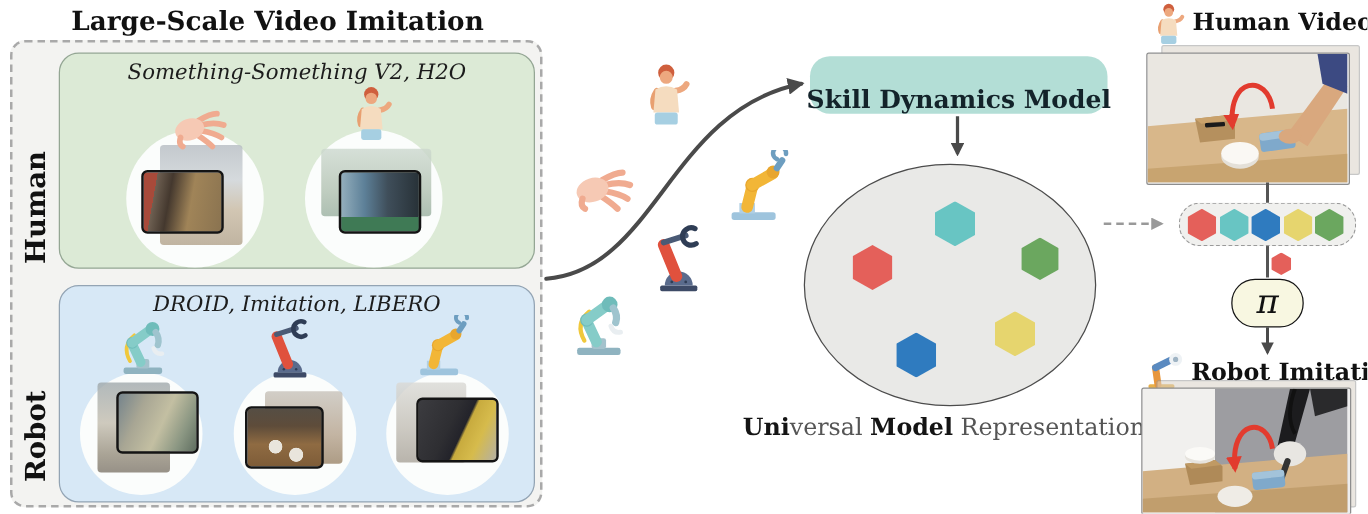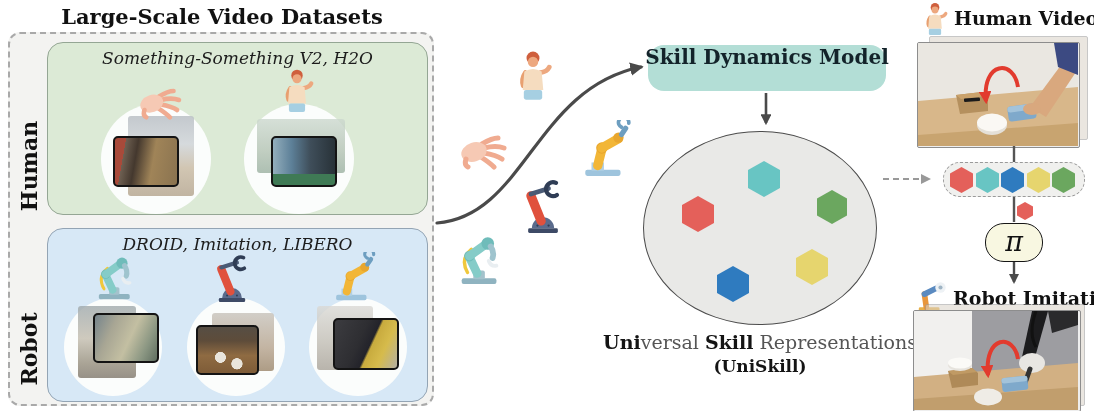--- a/index.html
+++ b/index.html
@@ -33,21 +33,21 @@
   .ph-r1f{background:linear-gradient(115deg,#75848c 0%,#a8a694 28%,#c3bfa2 55%,#8a9682 80%,#5f6e60 100%);}
   .ph-r2b{background:linear-gradient(180deg,#c7c2ba 0%,#b5a28c 60%,#9a8468 100%);}
   .ph-r2f{background-image:radial-gradient(circle at 38% 66%,#e9e5dc 0 11%,rgba(0,0,0,0) 12%),
           radial-gradient(circle at 66% 80%,#e9e5dc 0 10%,rgba(0,0,0,0) 11%),
           linear-gradient(180deg,#564e44 0%,#5e4c3a 30%,#8f6b42 62%,#7e5c38 100%);}
   .ph-r3b{background:linear-gradient(180deg,#dad9d5 0%,#c2beb5 55%,#a8a298 100%);}
   .ph-r3f{background-image:linear-gradient(115deg,#3c3c40 0%,#2e2e32 40%,#23232a 55%,#c8ab3e 58%,#d6bb4c 75%,#b4b0a4 100%);}
   .icon{position:absolute;}
   
   .model-box{position:absolute;left:648px;top:45px;width:238px;height:46px;border-radius:16px;
-             display:flex;align-items:flex-start;justify-content:center;z-index:6;}
+             display:flex;align-items:flex-end;justify-content:center;z-index:6;}
   .model-box span{font-size:20px;font-weight:bold;color:#13232a;white-space:nowrap;}
   .rep-circle{position:absolute;left:643px;top:131px;width:234px;height:194px;border-radius:50%;
               background:#e9e9e7;border:1.5px solid #4c4c4c;box-sizing:border-box;}
   .hex{position:absolute;clip-path:polygon(50% 0,100% 25%,100% 75%,50% 100%,0 75%,0 25%);}
   .rep-caption{position:absolute;left:760px;top:331px;transform:translateX(-50%);
                font-size:19px;white-space:nowrap;color:#555;}
   .rep-caption b{color:#141414;text-align:center;}
   .rep-subcaption{position:absolute;left:760px;top:356px;transform:translateX(-50%);
                   font-size:17px;font-weight:bold;white-space:nowrap;color:#141414;}
   
@@ -119,21 +119,21 @@
       <symbol id="sym-robot-small" viewBox="0 0 36 36">
         <rect x="4" y="30" width="22" height="4" rx="1.5" fill="#e8b04a"></rect>
         <path d="M12 30 L10 16" stroke="#e8963c" stroke-width="6" stroke-linecap="round"></path>
         <path d="M10 16 L22 10" stroke="#5a8ac0" stroke-width="6" stroke-linecap="round"></path>
         <circle cx="27" cy="9" r="5.5" fill="#eef2f5"></circle>
         <circle cx="27" cy="9" r="2.2" fill="#9fb4c4"></circle>
       </symbol>
     </defs>
   </svg>
 
-  <div class="page-title">Large-Scale Video Datasets</div>
+  <div class="page-title">Large-Scale Video Imitation</div>
 
   <div class="datasets-box">
     <div class="row-label human-label" style="left:19px;">Human</div>
     <div class="row-label robot-label" style="left:19px;">Robot</div>
   </div>
 
   <div class="sub-box human-box">
     <div class="box-caption">Something-Something V2, H2O</div>
   </div>
   <div class="circle" style="left:101px;top:104px;width:110px;height:110px;"></div>
@@ -191,22 +191,21 @@
     <span>Skill Dynamics Model</span>
   </div>
 
   <div class="rep-circle">
     <div class="hex" style="left: 104px; top: 29px; width: 32px; height: 36px; background: rgb(104, 197, 195);"></div>
     <div class="hex" style="left: 38px; top: 64px; width: 32px; height: 36px; background: rgb(228, 96, 90);"></div>
     <div class="hex" style="left: 173px; top: 58px; width: 30px; height: 34px; background: rgb(107, 167, 95);"></div>
     <div class="hex" style="left: 152px; top: 117px; width: 32px; height: 36px; background: rgb(230, 213, 110);"></div>
     <div class="hex" style="left: 73px; top: 134px; width: 32px; height: 36px; background: rgb(47, 123, 191);"></div>
   </div>
-  <div class="rep-caption"><b>Uni</b><span>versal </span><b>Skill</b><span> Representations</span></div>
-  <div class="rep-subcaption">(UniSkill)</div>
+  <div class="rep-caption"><b>Uni</b><span>versal </span><b>Model</b><span> Representations</span></div>
 
   <svg class="icon" style="left:919px;top:2px;" width="32" height="36">
       <use href="#sym-person"></use>
     </svg>
   <div class="flow-header" style="left:954px;top:7px;">Human Video</div>
 
   <div class="photo-back" style="left:929px;top:36px;width:157px;height:102px;"></div>
   <div class="photo-front" style="left:917px;top:42px;width:161px;height:104px;">
     <svg width="160" height="103" viewBox="0 0 160 103">
       <defs>

